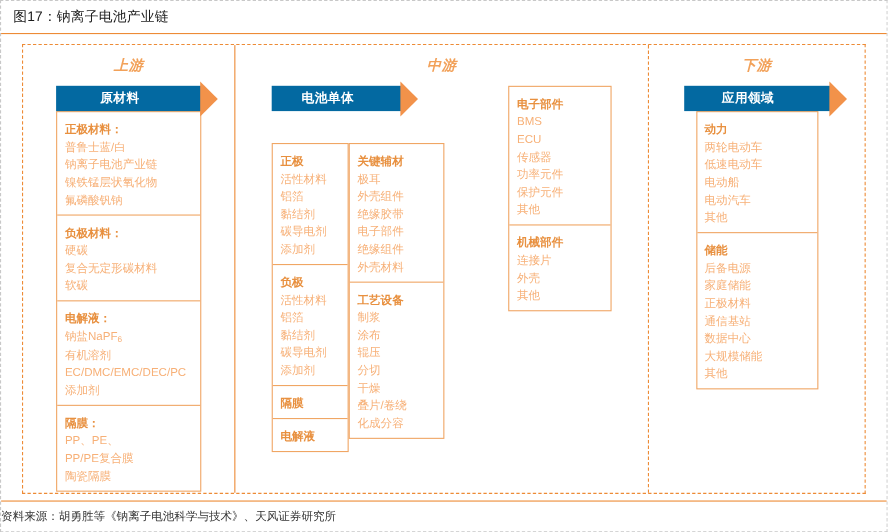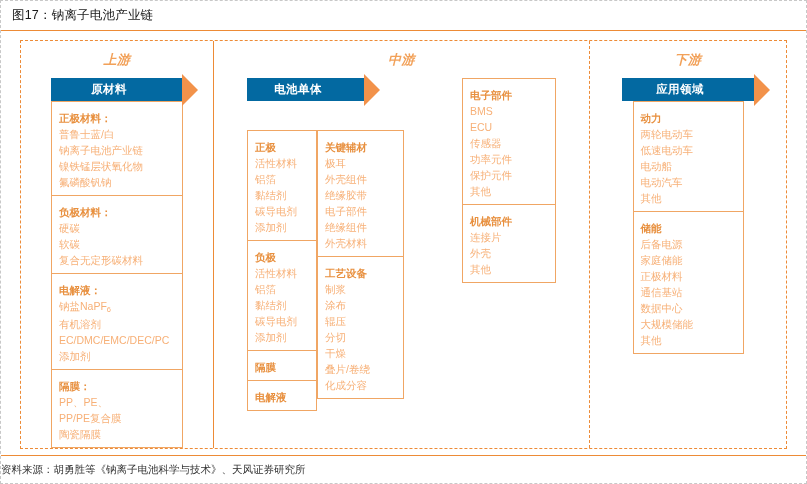--- a/index.html
+++ b/index.html
@@ -203,22 +203,22 @@
               <div class="grp-head">正极材料：</div>
               <div class="grp-item">普鲁士蓝/白</div>
               <div class="grp-item">钠离子电池产业链</div>
               <div class="grp-item">镍铁锰层状氧化物</div>
               <div class="grp-item">氟磷酸钒钠</div>
             </div>
 
             <div class="grp">
               <div class="grp-head">负极材料：</div>
               <div class="grp-item">硬碳</div>
+              <div class="grp-item">复合无定形碳材料</div>
               <div class="grp-item">软碳</div>
-              <div class="grp-item">复合无定形碳材料</div>
             </div>
 
             <div class="grp">
               <div class="grp-head">电解液：</div>
               <div class="grp-item">钠盐NaPF<sub>6</sub></div>
               <div class="grp-item wrap">有机溶剂EC/DMC/EMC/DEC/PC</div>
               <div class="grp-item">添加剂</div>
             </div>
 
             <div class="grp">

